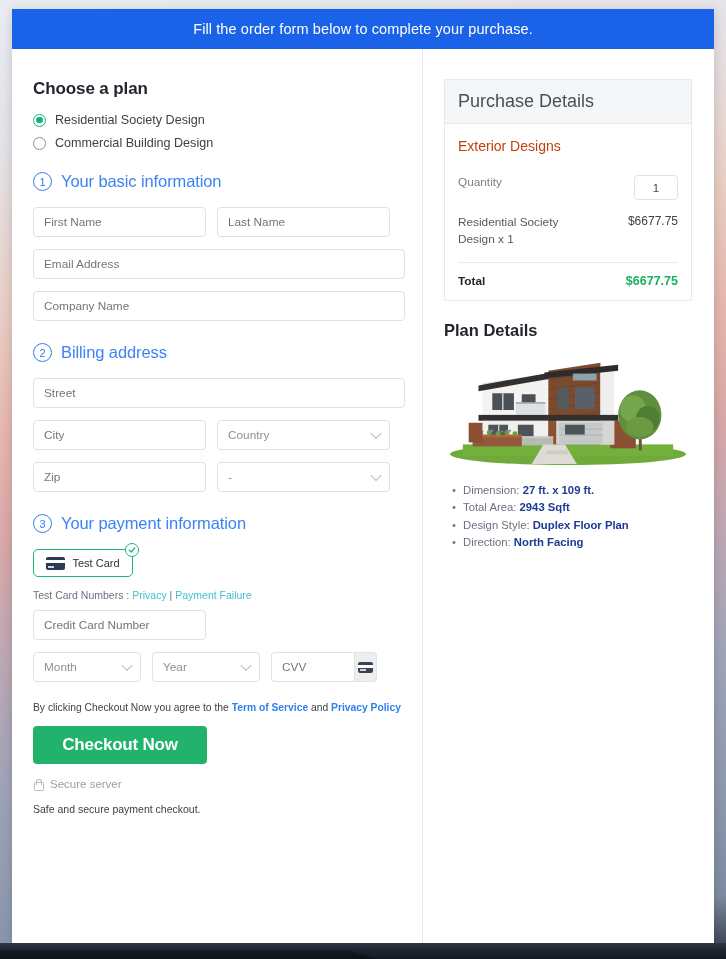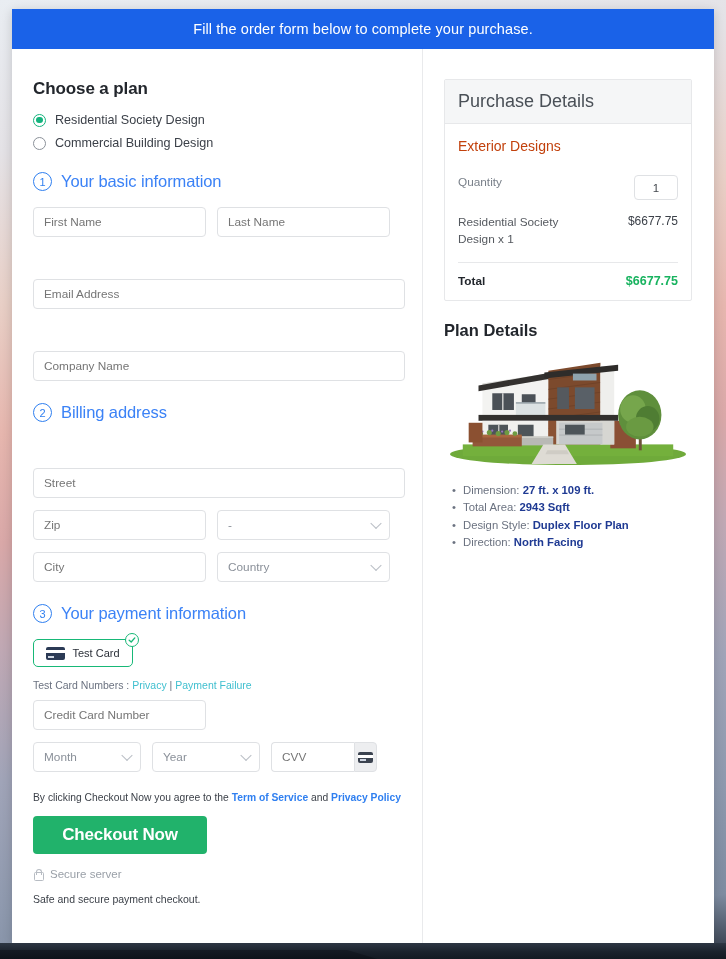--- a/index.html
+++ b/index.html
@@ -85,21 +85,21 @@
 
   
   .field-row { display: flex; gap: 11px; margin-bottom: 12px; }
   .inp {
     height: 30px; border: 1px solid #dfe1e4; border-radius: 4px;
     background: #fff; font-size: 11.8px; color: #8a9099;
     padding: 0 10px; display: flex; align-items: center;
     font-family: "Liberation Sans", sans-serif; width: 100%;
   }
   .half { width: 173px; flex: none; }
-  .full { width: 100%; margin-top: 30px; }
+  .full { width: 100%; }
   .sel { position: relative; }
   .sel .chev {
     position: absolute; right: 10px; top: 50%; width: 8px; height: 8px;
     border-right: 1.4px solid #b9bec5; border-bottom: 1.4px solid #b9bec5;
     transform: translateY(-70%) rotate(45deg);
   }
 
   
   .paymethods { margin: 4px 0 12px; }
   .paytile {
@@ -229,30 +229,30 @@
       
       <div class="step-head">
         <span class="step-num">2</span>
         <span class="step-text">Billing address</span>
       </div>
 
       <div class="field-row">
         <input class="inp full" type="text" placeholder="Street" style="">
       </div>
       <div class="field-row">
+        <input class="inp half" type="text" placeholder="City" style="">
+        <div class="sel half">
+          <div class="inp">Country</div>
+          <span class="chev"></span>
+        </div>
+      </div>
+      <div class="field-row">
         <input class="inp half" type="text" placeholder="Zip" style="">
         <div class="sel half">
           <div class="inp">-</div>
-          <span class="chev"></span>
-        </div>
-      </div>
-      <div class="field-row">
-        <input class="inp half" type="text" placeholder="City" style="">
-        <div class="sel half">
-          <div class="inp">Country</div>
           <span class="chev"></span>
         </div>
       </div>
 
       
       <div class="step-head">
         <span class="step-num">3</span>
         <span class="step-text">Your payment information</span>
       </div>
 

